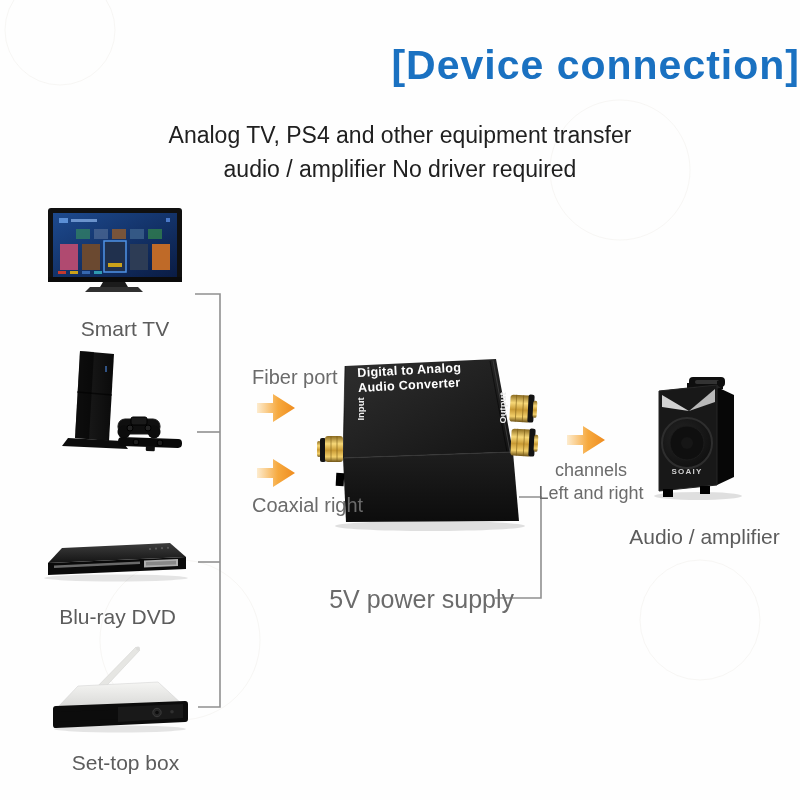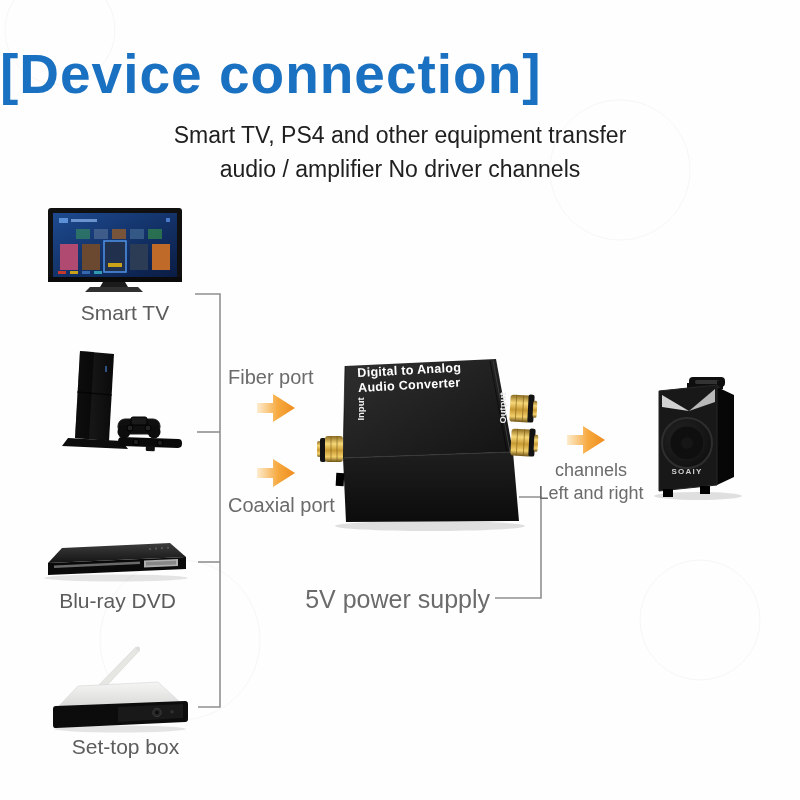--- a/index.html
+++ b/index.html
@@ -2,29 +2,29 @@
 <html><head>
 <meta charset="utf-8">
 <style>
   html,body{margin:0;padding:0;background:#fff;}
   .canvas{
     position:relative;width:800px;height:800px;background:#fefefe;
     font-family:"Liberation Sans",sans-serif;overflow:hidden;
   }
   svg.layer{position:absolute;left:0;top:0;width:800px;height:800px;}
   .title{
-    position:absolute;left:0;right:0;top:42px;text-align:left;
-    font-size:55px;font-weight:bold;color:#1a71c1;letter-spacing:1px;
+    position:absolute;left:0;right:0;top:42px;text-align:right;
+    font-size:41px;font-weight:bold;color:#1a71c1;letter-spacing:1px;
   }
   .sub{
     position:absolute;left:0;right:0;text-align:center;
     font-size:23px;color:#202020;
   }
-  .devlabel{position:absolute;text-align:center;font-size:21px;color:#5c5c5c;}
-  .annot{position:absolute;font-size:20px;color:#6b6b6b;}
+  .devlabel{position:absolute;text-align:center;font-size:21px;color:#5c5c5c;margin-top:16px;}
+  .annot{position:absolute;font-size:20px;color:#6b6b6b;margin-left:24px;}
   .box-title{
     position:absolute;left:357px;top:366px;width:140px;color:#ffffff;
     font-weight:bold;font-size:12.5px;line-height:15px;letter-spacing:.3px;
     transform:rotate(-3deg);transform-origin:0 0;
   }
   .vlabel{
     position:absolute;width:44px;height:14px;color:#ececec;font-size:9.5px;
     font-weight:bold;text-align:center;line-height:14px;
   }
   .vlabel.input{left:339px;top:402px;transform:rotate(-90deg);}
@@ -232,36 +232,37 @@
     </g>
 
     <g fill="url(#arrGrad)">
       <use href="#arrowShape" transform="translate(257,394)"></use>
       <use href="#arrowShape" transform="translate(257,459)"></use>
       <use href="#arrowShape" transform="translate(567,426)"></use>
     </g>
   </svg>
 
   <div class="title">[Device connection]</div>
-  <div class="sub" style="top:122px">Smart TV, PS4 and other equipment transfer</div>
-  <div class="sub" style="top:156px">audio / amplifier No driver channels</div>
+  <div class="sub" style="top:122px">Analog TV, PS4 and other equipment transfer</div>
+  <div class="sub" style="top:156px">audio / amplifier No driver required</div>
 
   <div class="devlabel" style="left:35px;width:180px;top:301px">Smart TV</div>
   <div class="devlabel" style="left:28px;width:195px;top:735px">Set-top box</div>
   <div class="devlabel" style="left:25px;width:185px;top:589px">Blu-ray DVD</div>
 
   <div class="annot" style="left:228px;top:366px">Fiber port</div>
-  <div class="annot" style="left:228px;top:494px">Coaxial port</div>
+  <div class="annot" style="left:228px;top:494px">Coaxial right</div>
   <div class="annot" style="left:300px;top:585px;width:190px;text-align:right;font-size:25px">5V power supply</div>
 
   <div class="channels">
     <div>channels</div>
     <div>Left and right</div>
   </div>
 
+  <div class="devlabel" style="left:612px;width:185px;top:509px">Audio / amplifier</div>
 
   <div class="box-title">
     <div>Digital to Analog</div>
     <div>Audio Converter</div>
   </div>
   <div class="vlabel input">Input</div>
   <div class="vlabel output">Output</div>
 
 </div>
 

